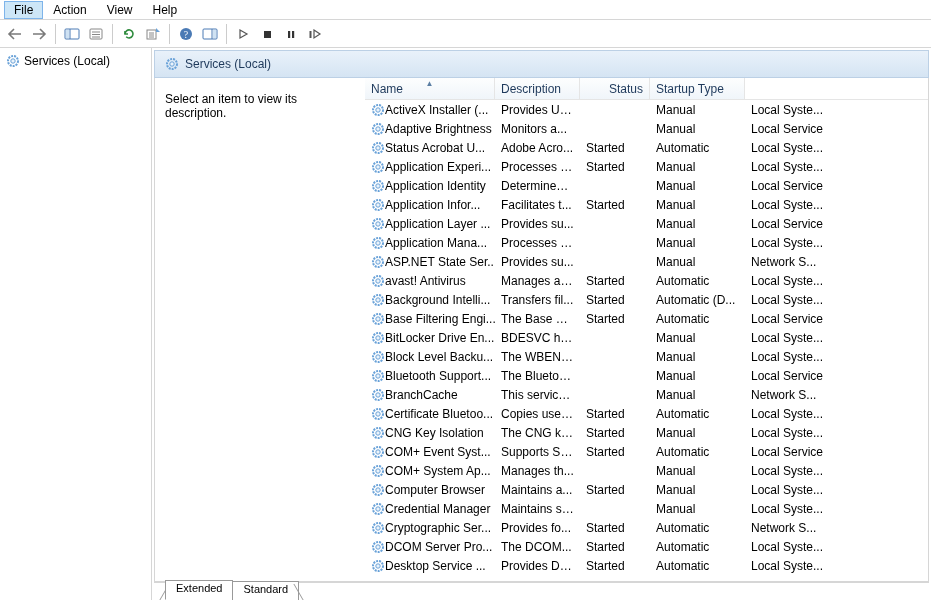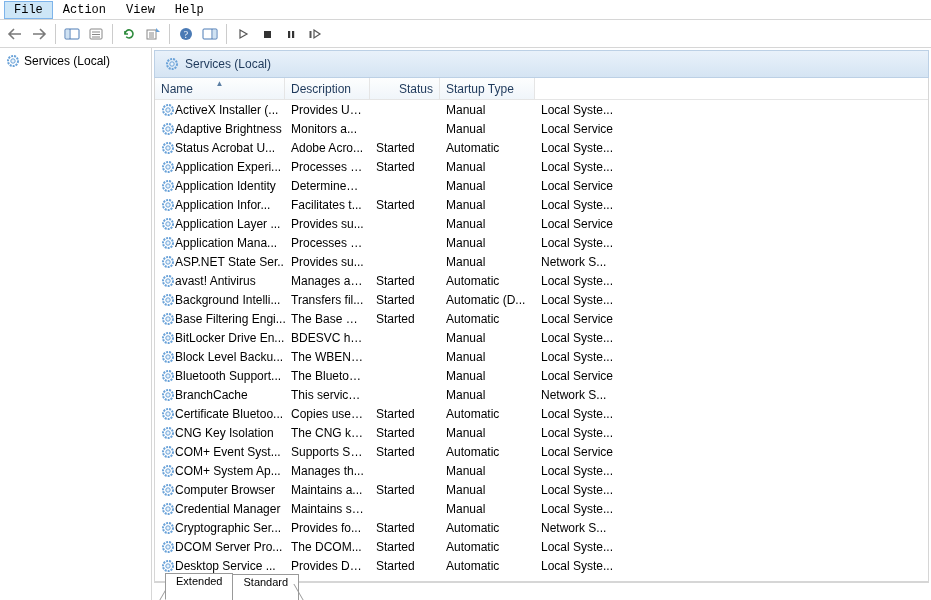--- a/index.html
+++ b/index.html
@@ -12,21 +12,20 @@
     background: #fff;
     overflow: hidden;
   }
   .menubar {
     display: flex;
     align-items: center;
     height: 20px;
     background: #fff;
     border-bottom: 1px solid #d6d6d6;
     padding: 0 4px;
-    font-family: Liberation Mono, monospace;
   }
   .menubar .menuitem {
     padding: 2px 10px;
     cursor: default;
   }
   .menubar .menuitem.open {
     background: #cde6f7;
     border: 1px solid #7eb4ea;
     padding: 1px 9px;
   }
@@ -160,21 +159,21 @@
   .tabs {
     position: absolute;
     bottom: 0; left: 0;
     height: 18px;
     display: flex;
     align-items: flex-end;
     padding-left: 4px;
     background: #fff;
   }
   .tab {
-    padding: 1px 10px 12px 10px;
+    padding: 1px 10px 5px 10px;
     border: 1px solid #999;
     border-top-left-radius: 0;
     border-top-right-radius: 0;
     border-bottom: none;
     transform: translateY(0);
     font-size: 11px;
     background: #fff;
     margin-right: -1px;
   }
   .tab.active {
@@ -306,20 +305,23 @@
   <div class="main-pane">
     <div class="main-header">
       <span class="gear-icon">
         <svg width="14" height="14">
             <use href="#gear"></use>
           </svg>
       </span>
       <span>Services (Local)</span>
     </div>
     <div class="main-body">
+      <div class="desc-pane">
+        <span>Select an item to view its description.</span>
+      </div>
       <div class="list-pane">
         <div class="list-header">
           <div class="col-h c-name">
             <span class="sort-arrow">▲</span>
             <span>Name</span>
           </div>
           <div class="col-h c-desc">
               <span>Description</span>
             </div>
           <div class="col-h c-stat">

